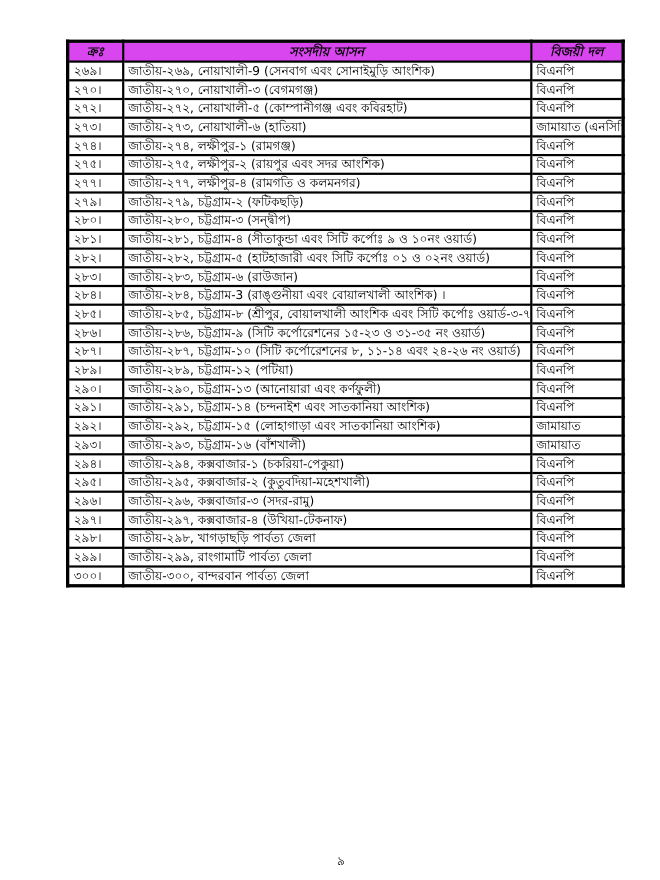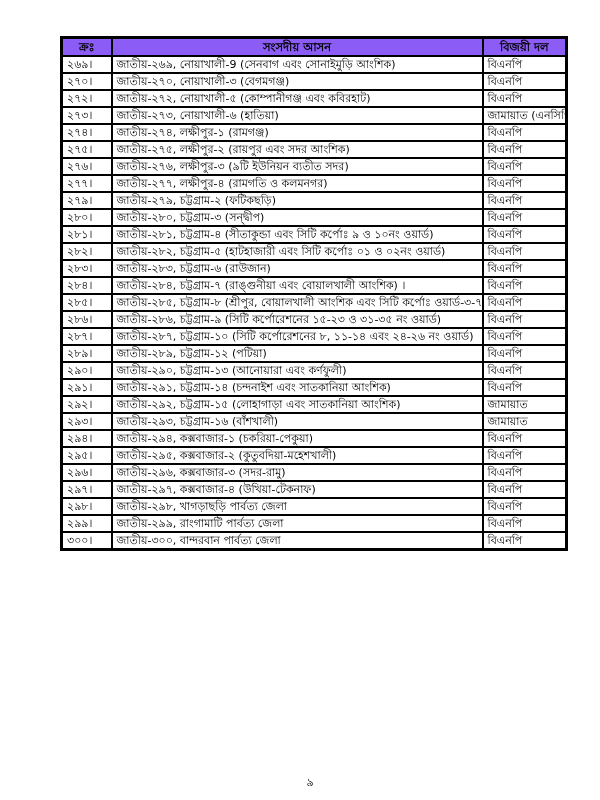--- a/index.html
+++ b/index.html
@@ -30,25 +30,26 @@
     border: 2px solid #000000;
     height: 15px;
     padding: 0 4px;
     font-size: 11px;
     line-height: 15px;
     white-space: nowrap;
     overflow: hidden;
     vertical-align: middle;
   }
   table.results thead th {
-    background: #8b5cf6;
+    background: #d946ef;
     font-weight: bold;
     font-size: 11.5px;
     text-align: center;
     height: 16px;
+    font-style: italic;
   }
   col.w-serial { width: 50px; }
   col.w-seat   { width: 371px; }
   col.w-winner { width: 84px; }
   td.c-serial {
     text-align: left;
     font-size: 10px;
   }
   td.c-seat {
     text-align: left;
@@ -115,25 +116,20 @@
     <td class="c-seat">জাতীয়-২৭৪, লক্ষীপুর-১ (রামগঞ্জ)</td>
     <td class="c-winner">বিএনপি</td>
   </tr>
 
   <tr>
     <td class="c-serial">২৭৫।</td>
     <td class="c-seat">জাতীয়-২৭৫, লক্ষীপুর-২ (রায়পুর এবং সদর আংশিক)</td>
     <td class="c-winner">বিএনপি</td>
   </tr>
 
-  <tr>
-    <td class="c-serial">২৭৬।</td>
-    <td class="c-seat">জাতীয়-২৭৬, লক্ষীপুর-৩ (৯টি ইউনিয়ন ব্যতীত সদর)</td>
-    <td class="c-winner">বিএনপি</td>
-  </tr>
 
   <tr>
     <td class="c-serial">২৭৭।</td>
     <td class="c-seat">জাতীয়-২৭৭, লক্ষীপুর-৪ (রামগতি ও কলমনগর)</td>
     <td class="c-winner">বিএনপি</td>
   </tr>
 
 
   <tr>
     <td class="c-serial">২৭৯।</td>
@@ -160,21 +156,21 @@
   </tr>
 
   <tr>
     <td class="c-serial">২৮৩।</td>
     <td class="c-seat">জাতীয়-২৮৩, চট্টগ্রাম-৬ (রাউজান)</td>
     <td class="c-winner">বিএনপি</td>
   </tr>
 
   <tr>
     <td class="c-serial">২৮৪।</td>
-    <td class="c-seat">জাতীয়-২৮৪, চট্টগ্রাম-৭ (রাঙ্গুনীয়া এবং বোয়ালখালী আংশিক) ।</td>
+    <td class="c-seat">জাতীয়-২৮৪, চট্টগ্রাম-3 (রাঙ্গুনীয়া এবং বোয়ালখালী আংশিক) ।</td>
     <td class="c-winner">বিএনপি</td>
   </tr>
 
   <tr>
     <td class="c-serial">২৮৫।</td>
     <td class="c-seat">জাতীয়-২৮৫, চট্টগ্রাম-৮ (শ্রীপুর, বোয়ালখালী আংশিক এবং সিটি কর্পোঃ ওয়ার্ড-৩-৭)</td>
     <td class="c-winner">বিএনপি</td>
   </tr>
 
   <tr>

